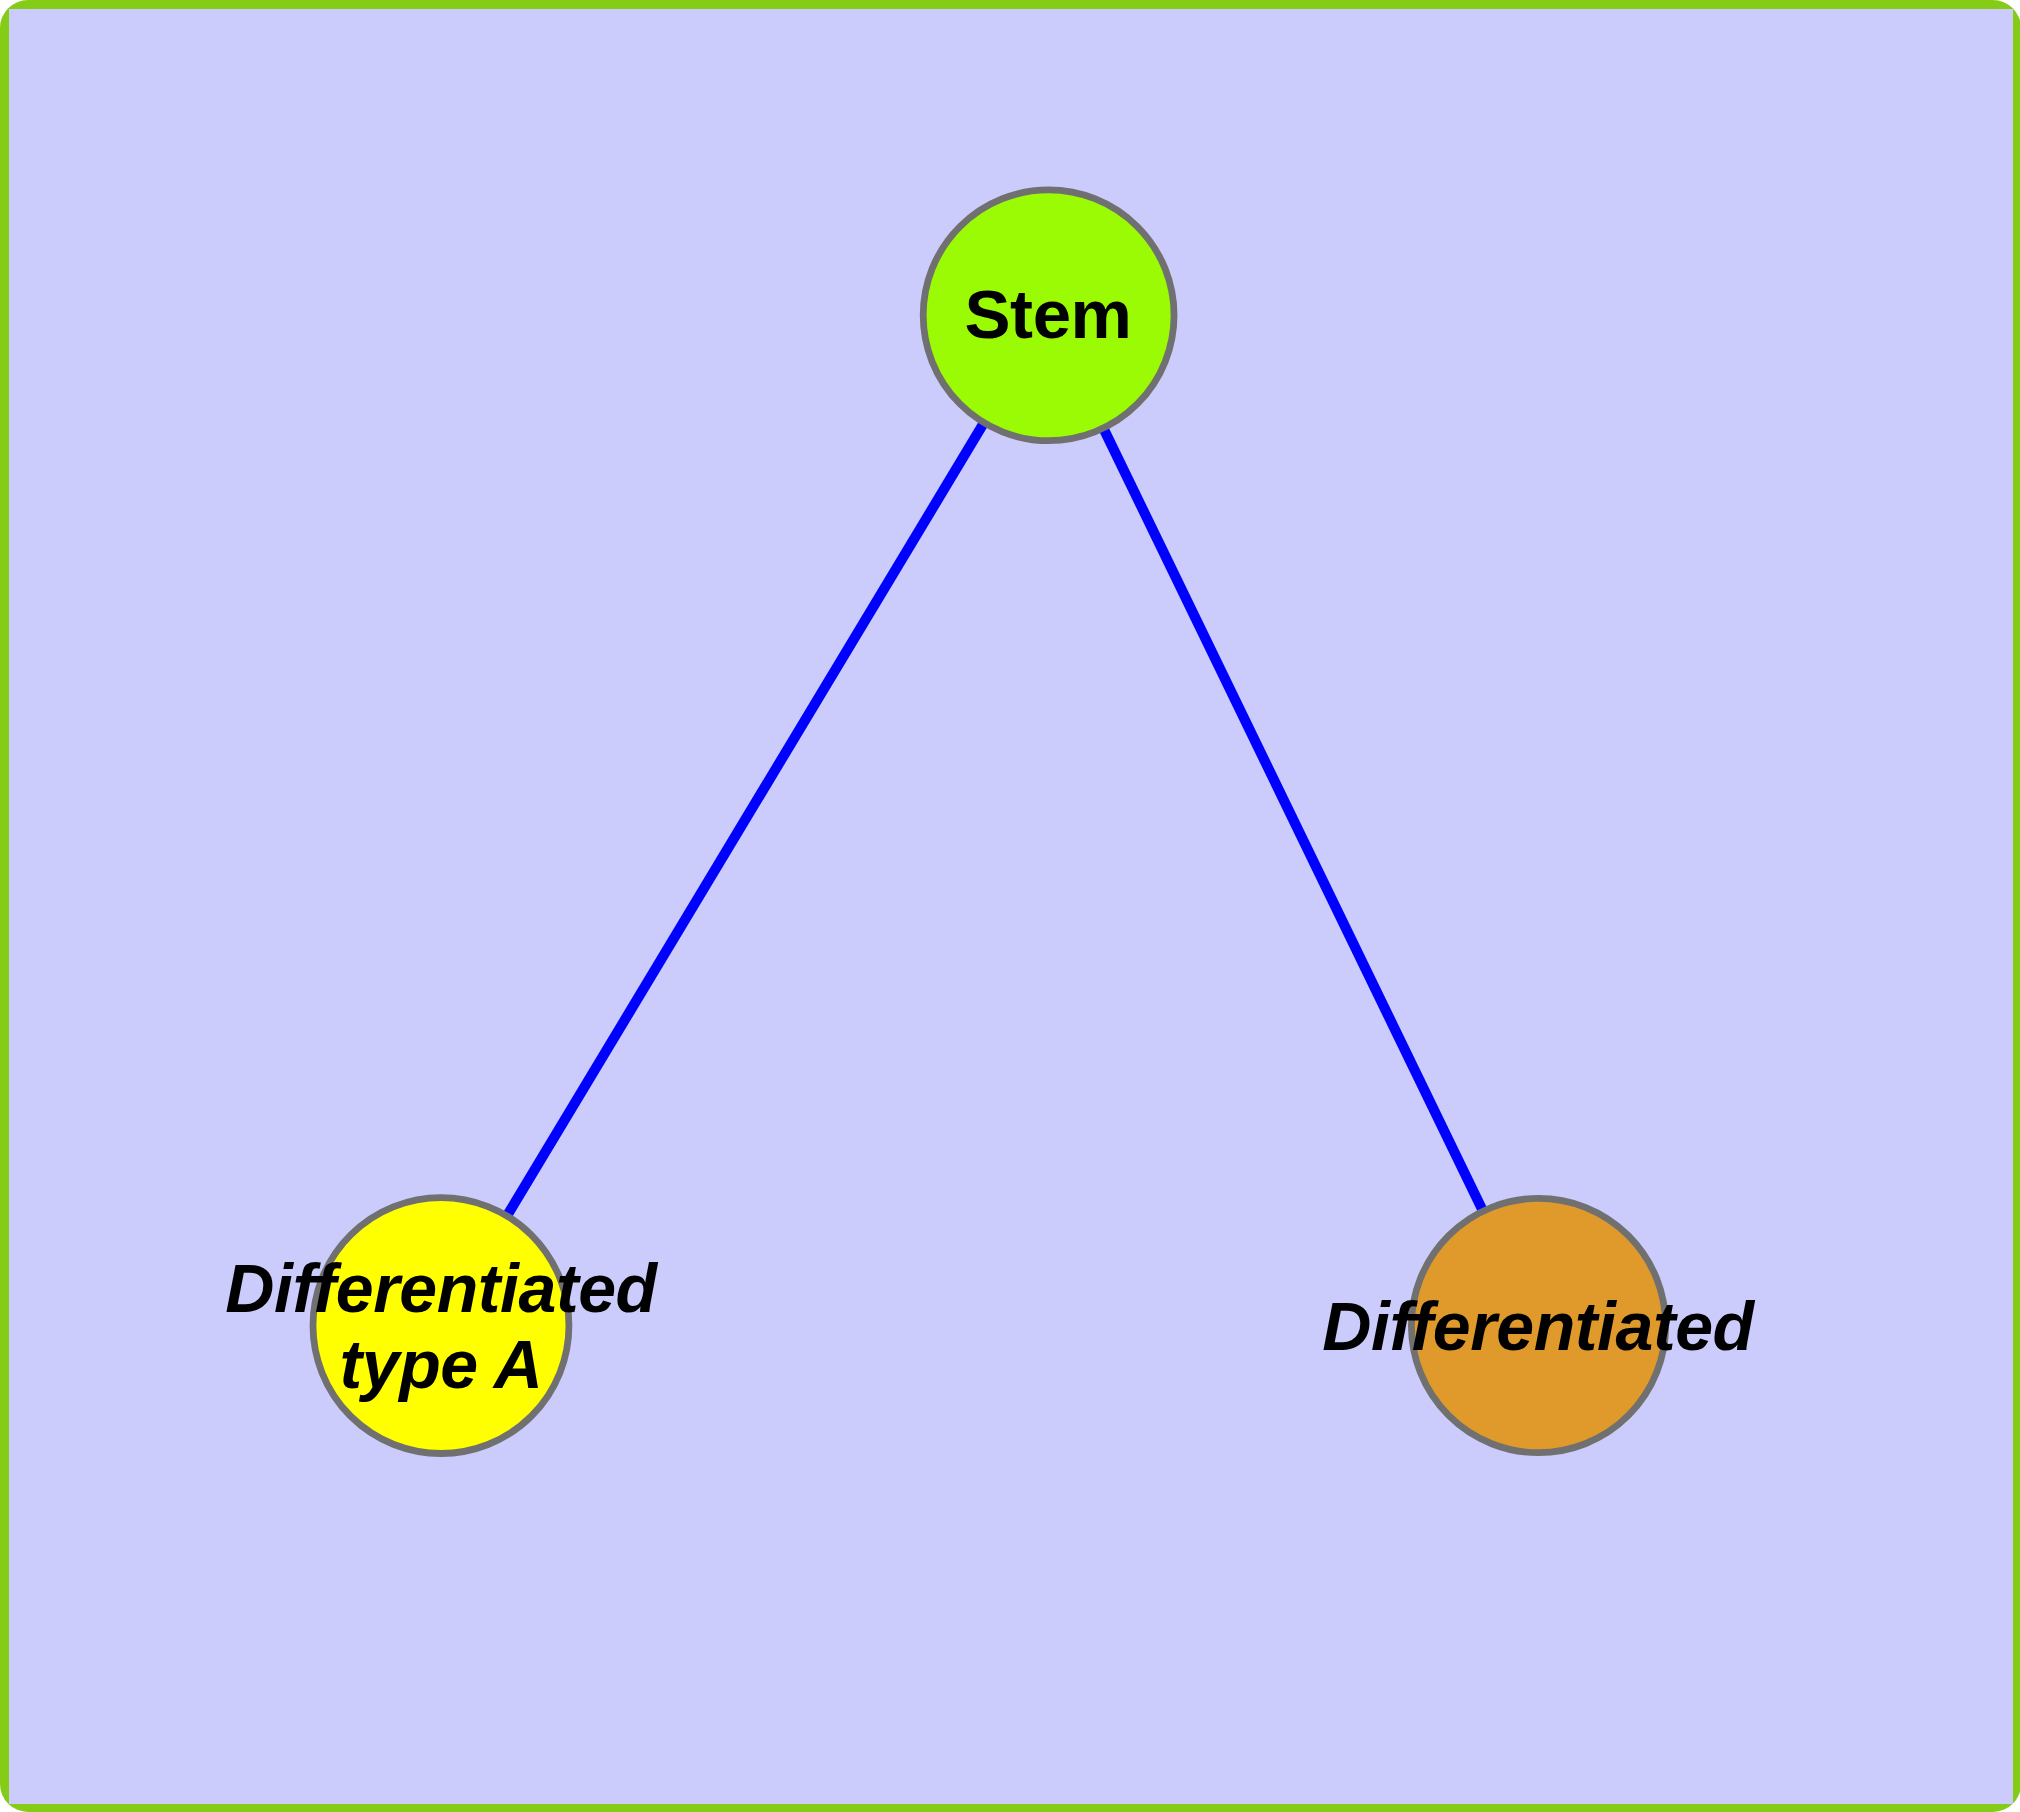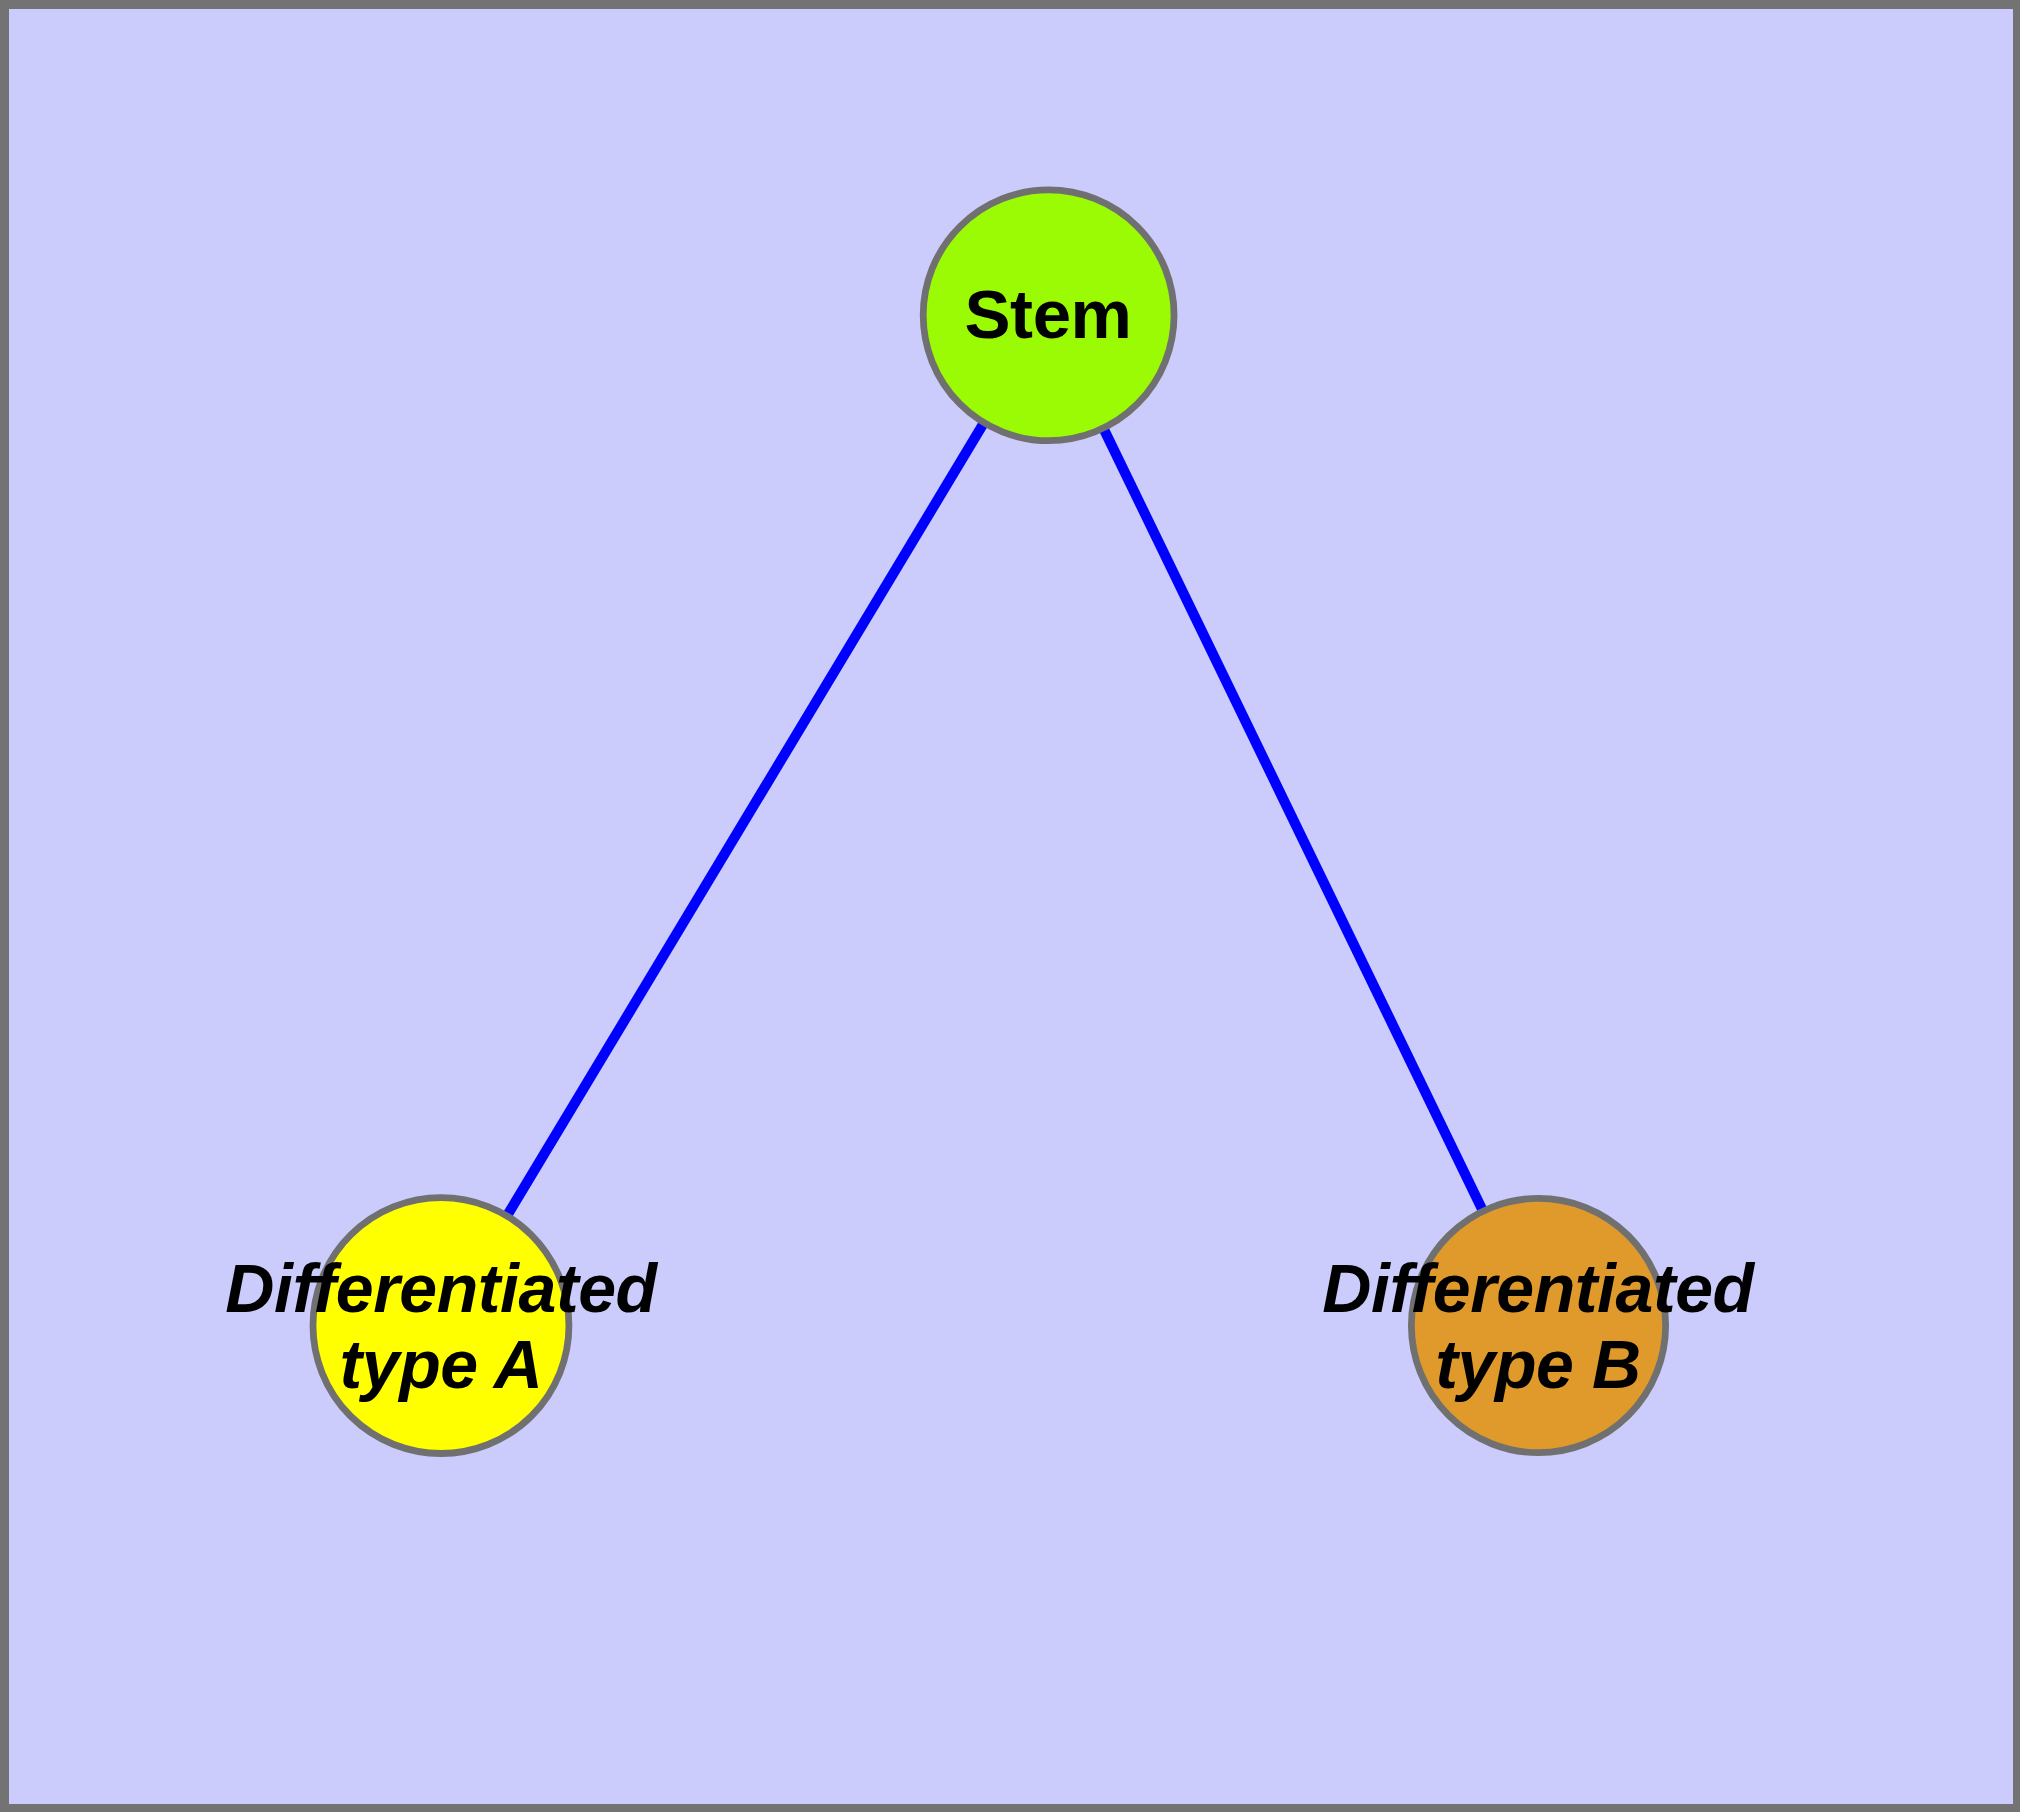--- a/index.html
+++ b/index.html
@@ -4,23 +4,24 @@
 <style>
   html, body {
     margin: 0;
     padding: 0;
     background: #ffffff;
   }
   #canvas {
     position: relative;
     width: 2021px;
     height: 1812px;
-    background: #737373;
+    background: #84cc16;
     overflow: hidden;
     font-family: "Liberation Sans", sans-serif;
+    border-radius: 28px;
   }
   #plot-area {
     position: absolute;
     left: 8.5px;
     top: 8.5px;
     width: 2004px;
     height: 1795px;
     background: #ccccfc;
   }
   #graph-svg {
@@ -68,16 +69,15 @@
     <div>Stem</div>
   </div>
 
   <div class="node-label label-child" id="label-diff-a" style="left: 441px; top: 1326px;">
     <div>Differentiated</div>
     <div>type A</div>
   </div>
 
   <div class="node-label label-child" id="label-diff-b" style="left: 1538px; top: 1326px;">
     <div>Differentiated</div>
-    <div>type B</div>
   </div>
 </div>
 
 
 </body></html>

